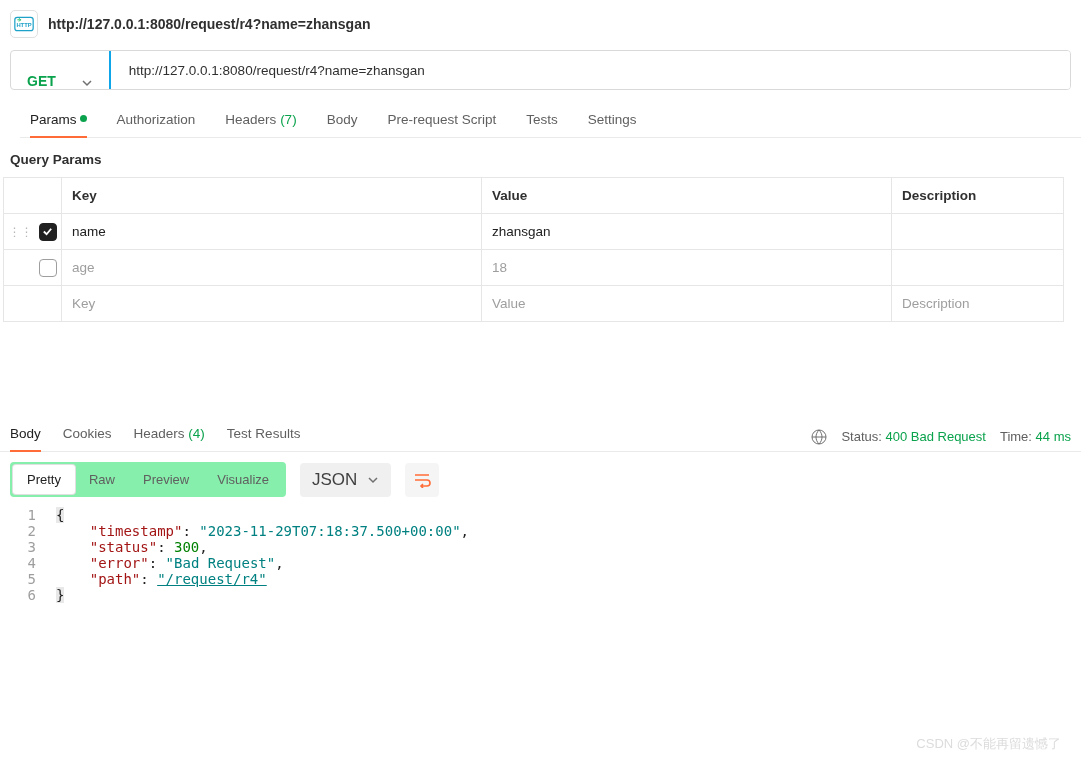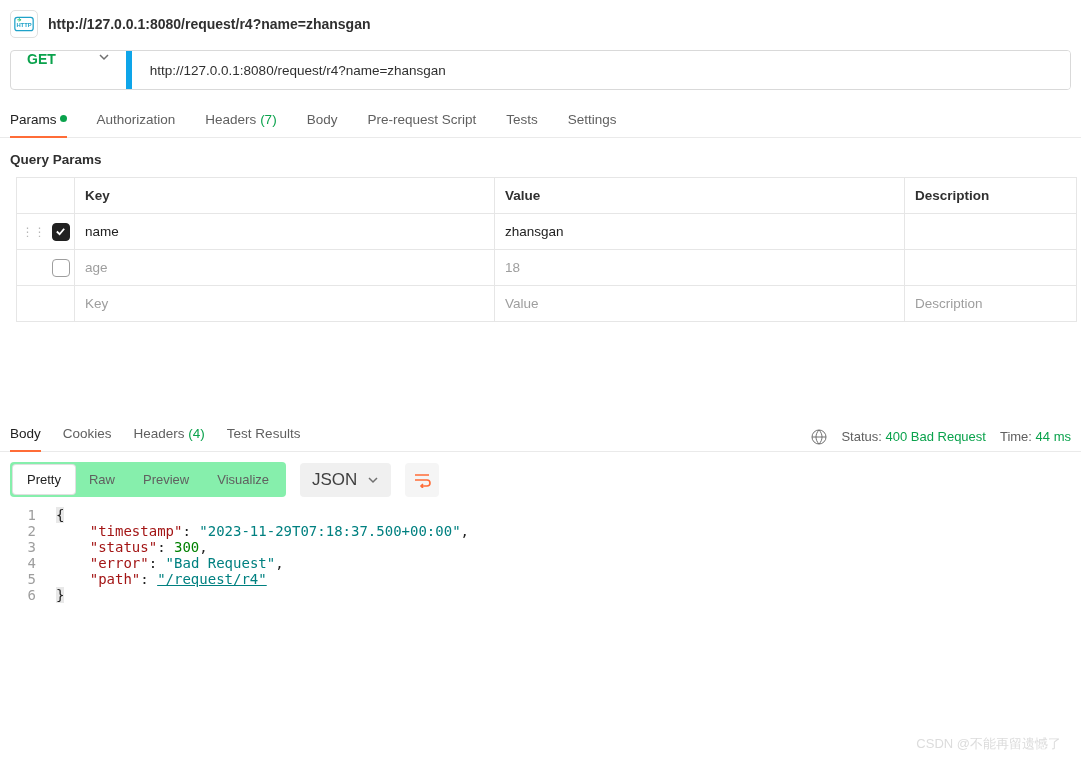--- a/index.html
+++ b/index.html
@@ -2,32 +2,32 @@
 <html><head>
 <meta charset="utf-8">
 <style>
 * { box-sizing: border-box; margin: 0; padding: 0; }
 body { font-family: -apple-system, BlinkMacSystemFont, "Segoe UI", Arial, sans-serif; font-size: 13px; color: #212121; background: #fff; width: 1081px; }
 .titlebar { display: flex; align-items: center; padding: 10px 10px 12px; gap: 10px; }
 .http-badge { width: 28px; height: 28px; border: 1px solid #e0e0e0; border-radius: 5px; display: flex; align-items: center; justify-content: center; }
 .http-badge svg { width: 20px; height: 16px; }
 .title-text { font-size: 14px; font-weight: 600; color: #303030; }
 .url-row { margin: 0 10px 18px; display: flex; border: 1px solid #d9d9d9; border-radius: 4px; overflow: hidden; height: 40px; }
-.method-sel { display: flex; align-items: flex-start; gap: 42px; padding: 0 16px; border-right: 6px solid #0ea5e9; cursor: pointer; }
+.method-sel { display: flex; align-items: flex-end; gap: 25px; padding: 0 16px; border-right: 2px solid #0ea5e9; cursor: pointer; }
 .method-sel .m { color: #0aa24c; font-weight: 600; font-size: 14px; }
 .chev { width: 12px; height: 12px; }
 .url-input { flex: 1; border: none; outline: none; padding: 0 18px; font-size: 13.5px; color: #303030; }
-.tabs { display: flex; gap: 30px; padding: 0 10px; border-bottom: 1px solid #eaeaea; }
+.tabs { display: flex; gap: 30px; padding: 0 10px; border-bottom: 1px solid #eaeaea; margin-left: 20px; }
 .tab { padding: 4px 0 10px; color: #606060; font-size: 13.5px; cursor: pointer; position: relative; }
 .tab.active { color: #212121; }
 .tab.active::after { content: ""; position: absolute; left: 0; right: 0; bottom: -1px; height: 2px; background: #ff6c37; }
 .dot { display: inline-block; width: 7px; height: 7px; border-radius: 50%; background: #0aa24c; margin-left: 3px; vertical-align: 2px; }
 .count { color: #0aa24c; }
 .section-label { padding: 14px 10px 10px; font-size: 13.5px; font-weight: 600; color: #303030; }
-.ptable { width: calc(100% - 20px); margin: 0 16px; border-collapse: collapse; border: 1px solid #e6e6e6; }
+.ptable { width: calc(100% - 20px); margin: 0 3px; border-collapse: collapse; border: 1px solid #e6e6e6; }
 .ptable th, .ptable td { border: 1px solid #e6e6e6; padding: 10px 10px; text-align: left; font-weight: normal; font-size: 13.5px; }
 .ptable th { color: #303030; font-weight: 600; }
 .ptable .chk-col { width: 58px; text-align: center; padding: 6px 4px; }
 .chkbox { width: 18px; height: 18px; border-radius: 4px; display: inline-flex; align-items: center; justify-content: center; border: 1.5px solid #9e9e9e; background: #fff; cursor: pointer; }
 .chkbox.checked { background: #212121; border-color: #212121; }
 .chkbox.checked svg { width: 11px; height: 11px; stroke: #fff; }
 .muted { color: #9e9e9e; }
 .chk-inner { display: flex; align-items: center; gap: 6px; justify-content: center; }
 .drag-dots { color: #b6b6b6; font-size: 12px; visibility: hidden; }
 tr.first .drag-dots { visibility: visible; }

